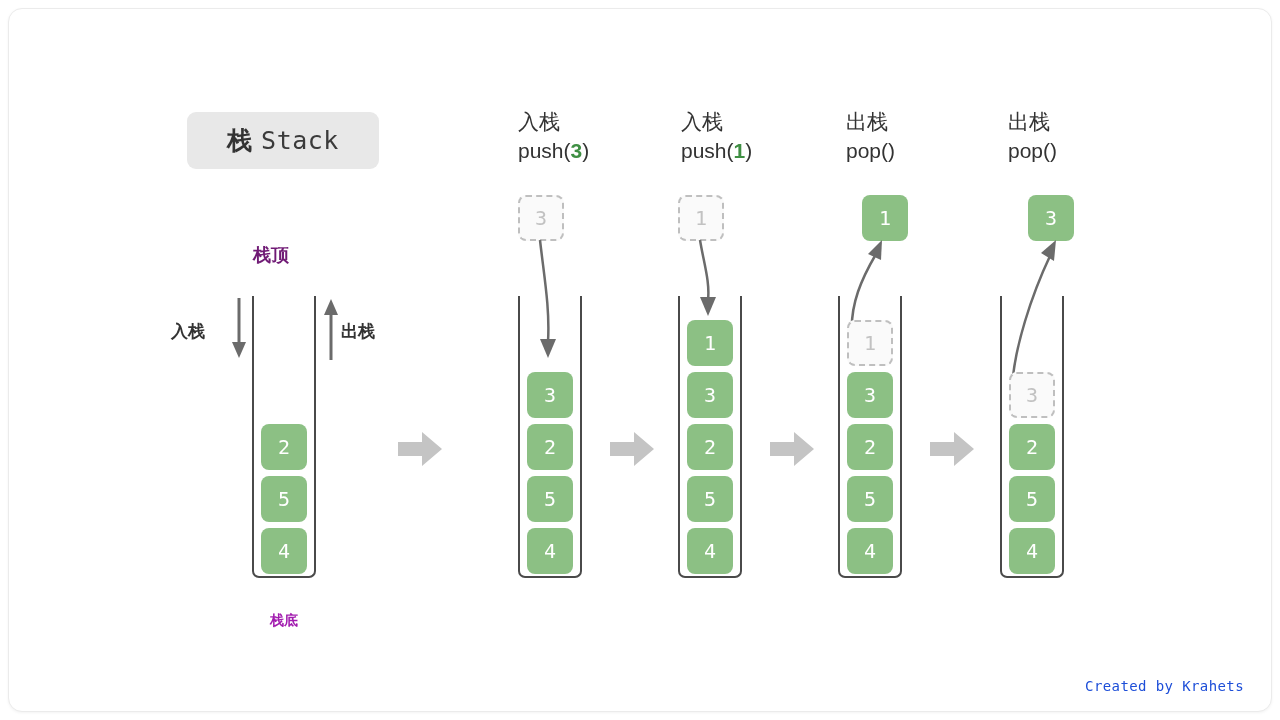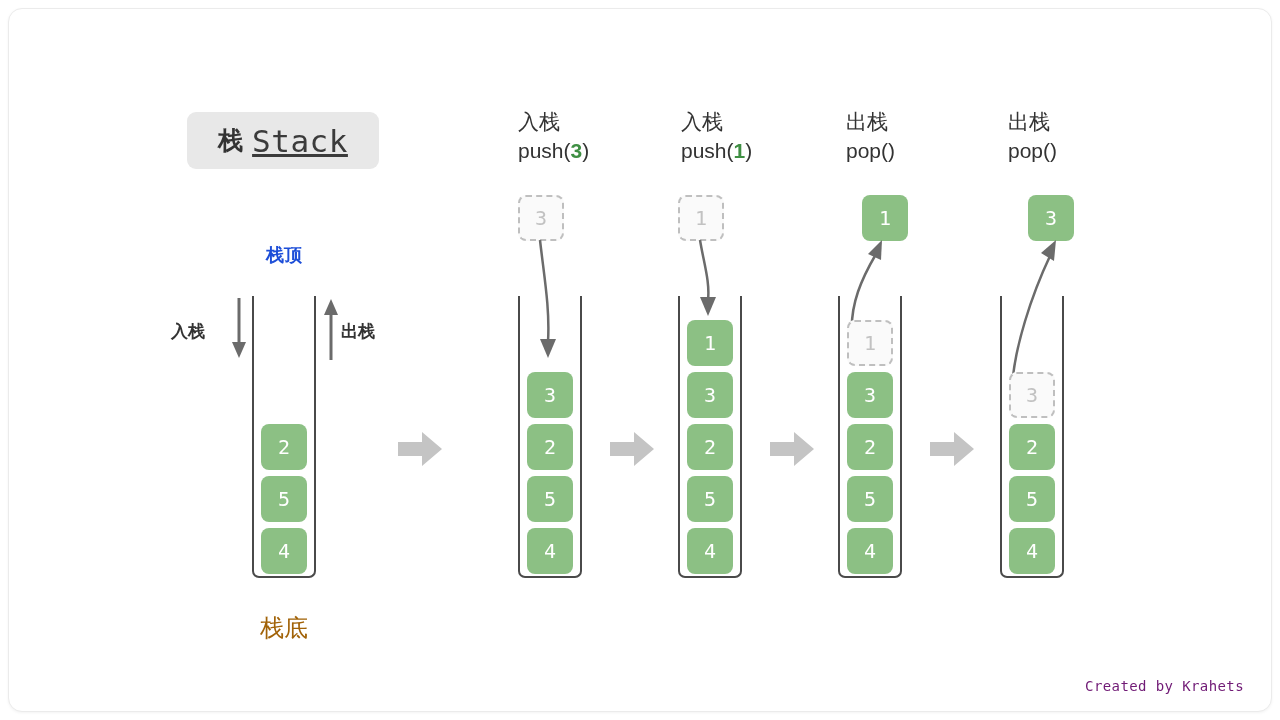--- a/index.html
+++ b/index.html
@@ -43,46 +43,44 @@
     gap: 9px;
   }
   .title-cn {
     font-family: "Liberation Sans", sans-serif;
     font-size: 25px;
     font-weight: bold;
     color: #333333;
   }
   .title-en {
     font-family: "DejaVu Sans Mono", monospace;
-    font-size: 31px;
+    font-size: 25px;
     color: #3b3b3b;
     letter-spacing: 0.5px;
-    text-decoration: underline;
   }
 
   
   .lbl-top {
     position: absolute;
     left: 253px;
     top: 243px;
     width: 62px;
-    text-align: center;
     font-size: 18px;
     font-weight: bold;
-    color: #1d4ed8;
+    color: #701a75;
   }
   .lbl-bottom {
     position: absolute;
     left: 253px;
     top: 612px;
     width: 62px;
     text-align: center;
-    font-size: 24px;
-    font-weight: normal;
-    color: #a16207;
+    font-size: 14px;
+    font-weight: bold;
+    color: #a21caf;
   }
   .lbl-push {
     position: absolute;
     left: 171px;
     top: 320px;
     font-size: 17px;
     font-weight: bold;
     color: #333333;
   }
   .lbl-pop {
@@ -170,21 +168,21 @@
   
   .motion { position: absolute; overflow: visible; }
 
   
   .credit {
     position: absolute;
     right: 36px;
     bottom: 26px;
     font-family: "DejaVu Sans Mono", monospace;
     font-size: 14px;
-    color: #701a75;
+    color: #1d4ed8;
     letter-spacing: 0.4px;
   }
 </style>
 </head>
 <body>
 
 <div id="page">
   <div class="card"></div>
 
   <div class="title-badge">

